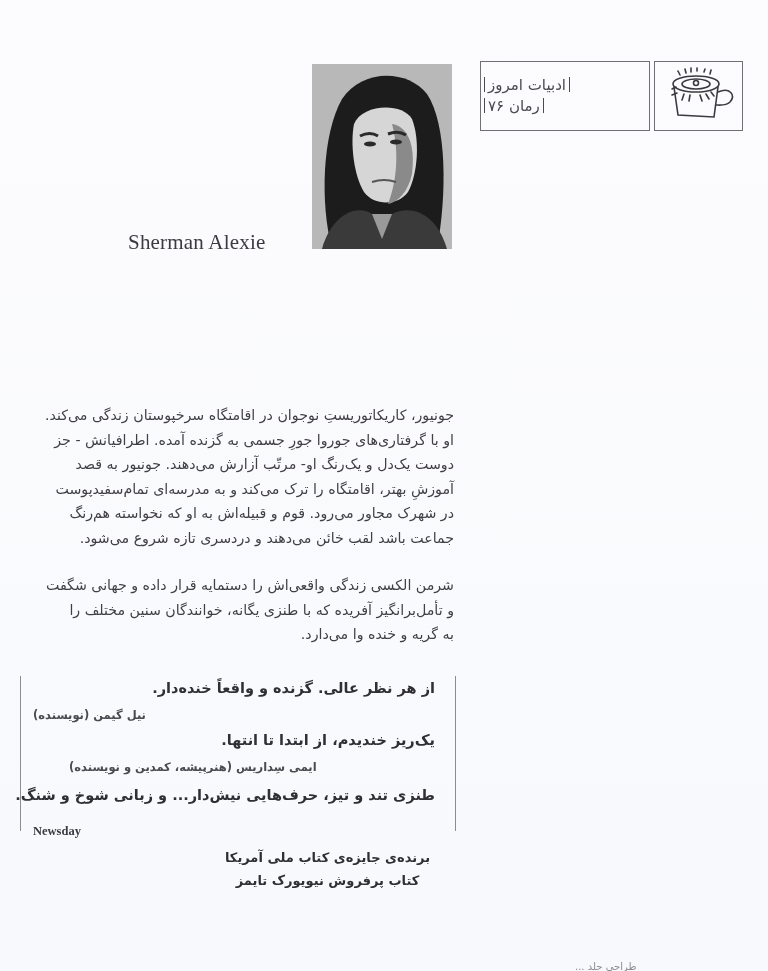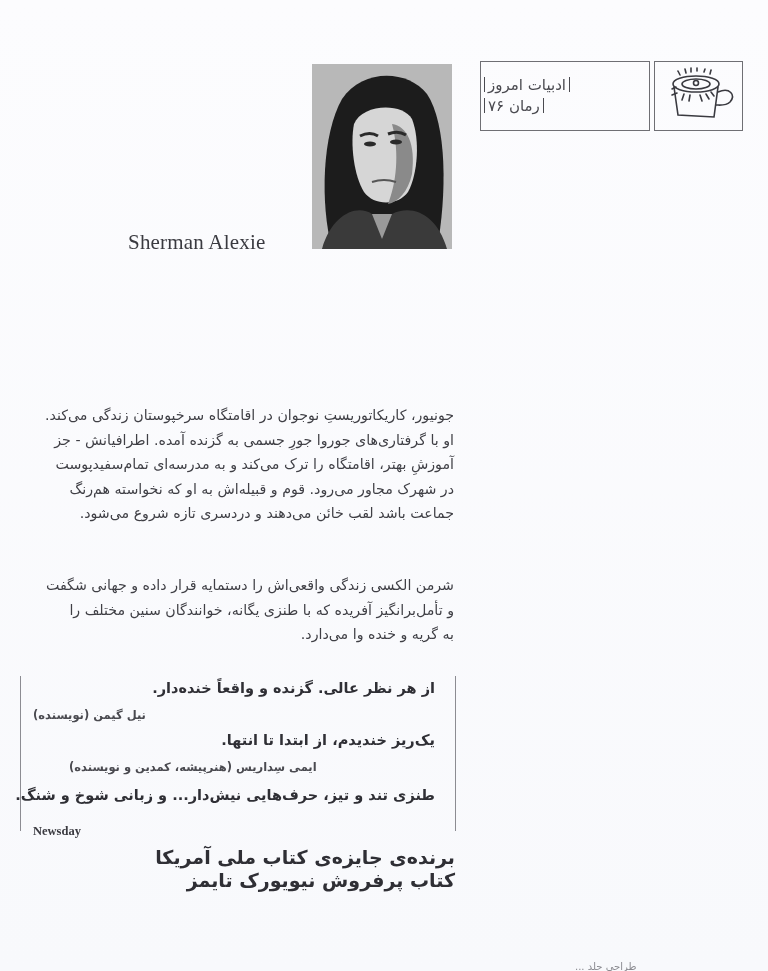--- a/index.html
+++ b/index.html
@@ -155,24 +155,25 @@
       position: absolute;
       left: 200px;
       top: 846px;
       width: 255px;
       direction: rtl;
       text-align: right;
     }
     .award-line {
       display: block;
       font-weight: bold;
-      font-size: 19px;
+      font-size: 13px;
       line-height: 23px;
       color: #2f2f35;
       white-space: nowrap;
+      text-align: center;
     }
 
     
     .bottom-fragment {
       position: absolute;
       left: 575px;
       top: 961px;
       font-size: 10px;
       color: #8a8a90;
       direction: rtl;
@@ -245,20 +246,21 @@
 
       <path d="M10 185 C20 150 45 140 60 150 L80 150 C100 140 125 150 135 185 Z" fill="#3a3a3a"></path>
       <path d="M60 150 L70 175 L80 150" fill="#9a9a9a"></path>
     </svg>
   </div>
   <div class="author-name">Sherman Alexie</div>
 
   <div class="synopsis para-1">
     <span class="line">جونیور، کاریکاتوریستِ نوجوان در اقامتگاه سرخپوستان زندگی می‌کند.</span>
     <span class="line">او با گرفتاری‌های جوروا جورِ جسمی به گزنده آمده. اطرافیانش - جز</span>
+    <span class="line">دوست یک‌دل و یک‌رنگ او- مرتّب آزارش می‌دهند. جونیور به قصد</span>
     <span class="line">آموزشِ بهتر، اقامتگاه را ترک می‌کند و به مدرسه‌ای تمام‌سفیدپوست</span>
     <span class="line">در شهرک مجاور می‌رود. قوم و قبیله‌اش به او که نخواسته هم‌رنگ</span>
     <span class="line">جماعت باشد لقب خائن می‌دهند و دردسری تازه شروع می‌شود.</span>
   </div>
 
   <div class="synopsis para-2">
     <span class="line">شرمن الکسی زندگی واقعی‌اش را دستمایه قرار داده و جهانی شگفت</span>
     <span class="line">و تأمل‌برانگیز آفریده که با طنزی یگانه، خوانندگان سنین مختلف را</span>
     <span class="line">به گریه و خنده وا می‌دارد.</span>
   </div>

